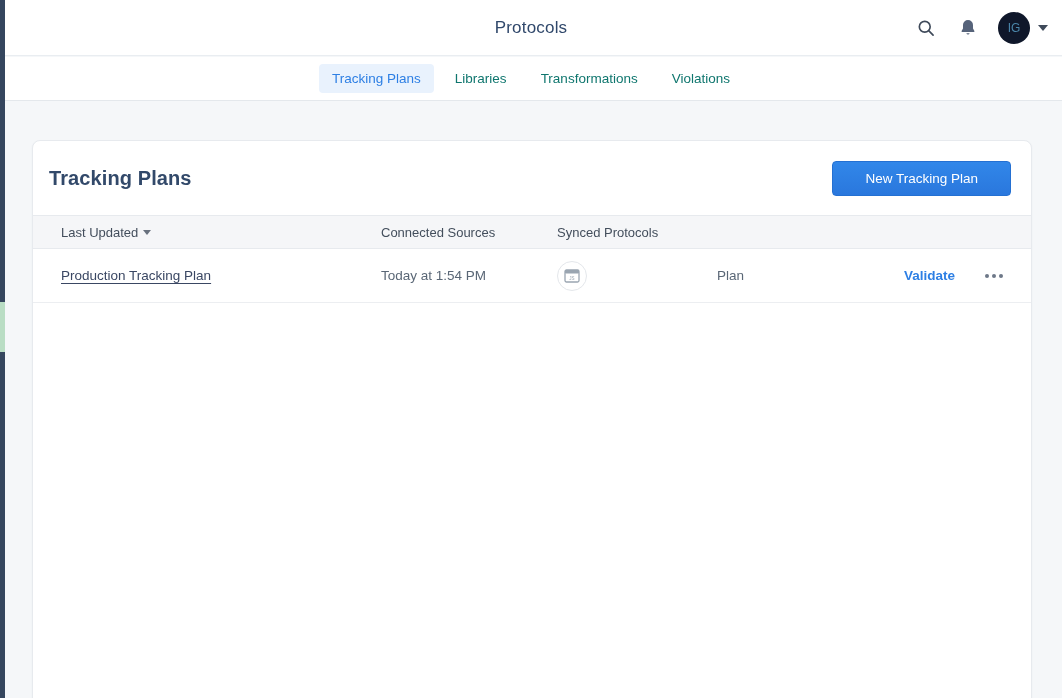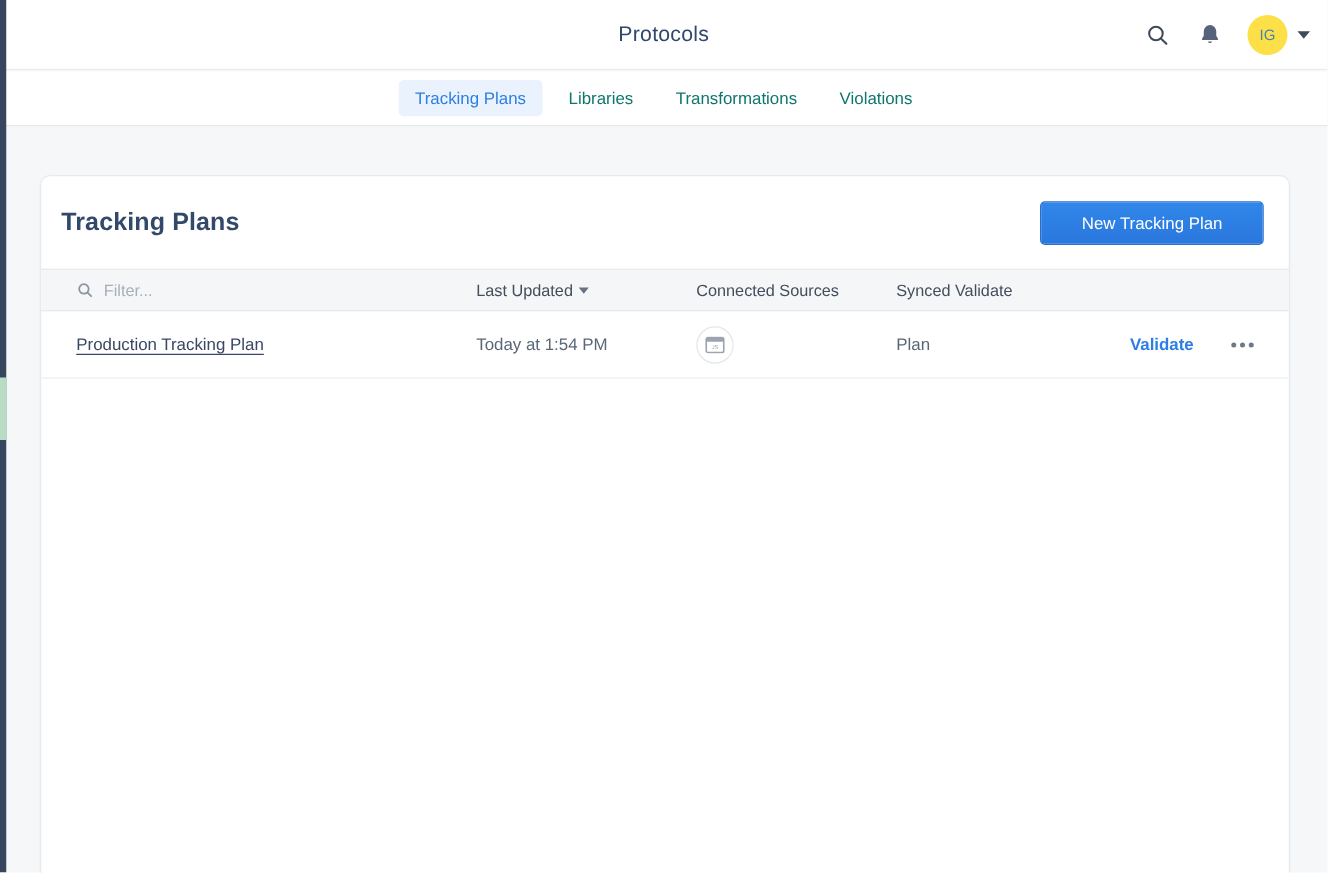--- a/index.html
+++ b/index.html
@@ -33,21 +33,21 @@
     font-size:17px; font-weight:500; color:#30486b; letter-spacing:.2px;
   }
   .header-right {
     position:absolute; right:14px; top:0; height:56px;
     display:flex; align-items:center; gap:18px;
   }
   .icon-btn { width:24px; height:24px; display:flex; align-items:center; justify-content:center; cursor:pointer; }
   .avatar-wrap { display:flex; align-items:center; gap:8px; cursor:pointer; }
   .avatar {
     width:32px; height:32px; border-radius:50%;
-    background:#fde047; color:#4a86aa;
+    background:#0f172a; color:#4a86aa;
     display:flex; align-items:center; justify-content:center;
     font-size:12px; font-weight:500;
   }
   .caret-down {
     width:0; height:0;
     border-left:5px solid transparent; border-right:5px solid transparent;
     border-top:6px solid #3f4a5a;
   }
 
   
@@ -169,33 +169,26 @@
   <div class="tab">Violations</div>
 </div>
 
 <div class="card">
   <div class="card-header">
     <div class="card-title">Tracking Plans</div>
     <button class="primary-btn">New Tracking Plan</button>
   </div>
 
   <div class="grid-row table-head">
-    <div class="filter-cell">
-      <svg width="14" height="14" viewBox="0 0 24 24" fill="none" stroke="#8a95a3" stroke-width="2.4" stroke-linecap="round">
-        <circle cx="10.5" cy="10.5" r="6.5"></circle>
-        <line x1="15.5" y1="15.5" x2="20.5" y2="20.5"></line>
-      </svg>
-      <input class="filter-input" type="text" placeholder="Filter..." style="">
-    </div>
     <div class="sort-label">
       <span class="col-label">Last Updated</span>
       <span class="sort-caret"></span>
     </div>
     <div class="col-label">Connected Sources</div>
-    <div class="col-label">Synced Validate</div>
+    <div class="col-label">Synced Protocols</div>
     <div></div>
   </div>
 
   <div class="grid-row data-row">
     <div>
       <a class="row-link">Production Tracking Plan</a>
     </div>
     <div>Today at 1:54 PM</div>
     <div>
       <div class="source-circle">

